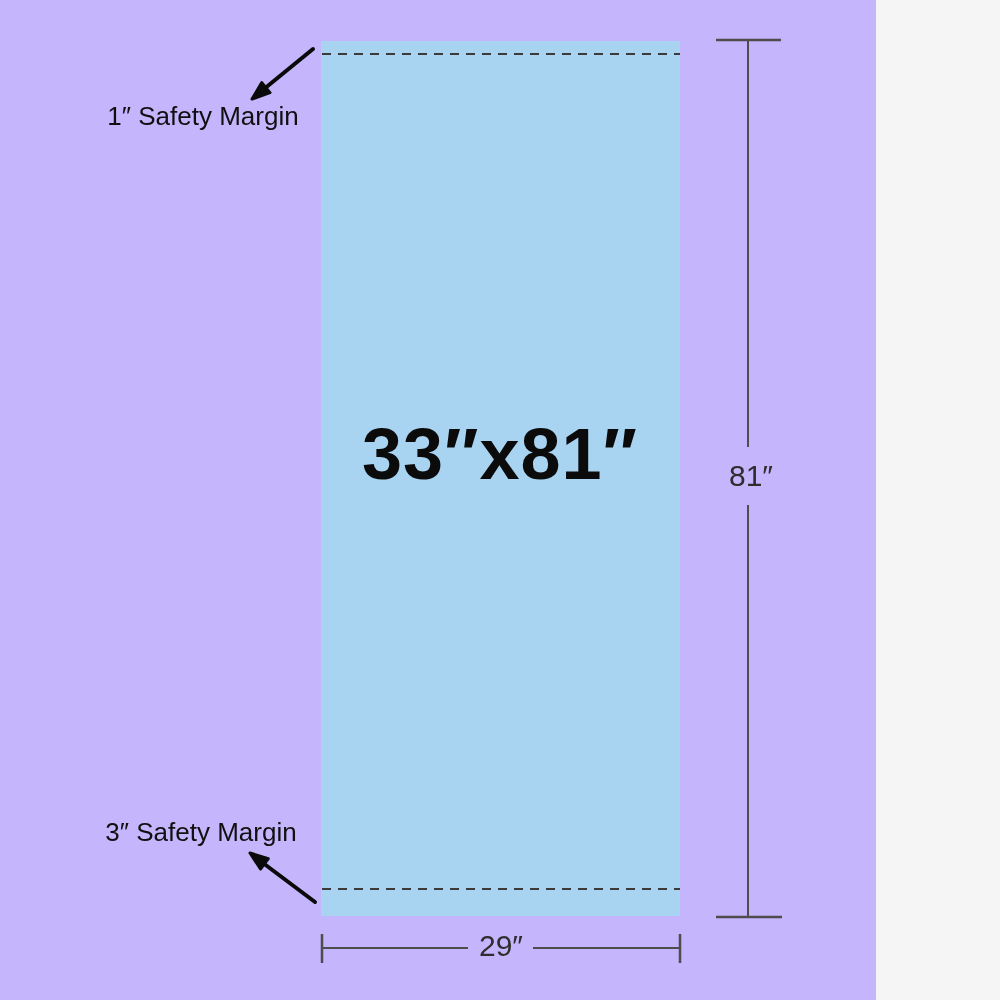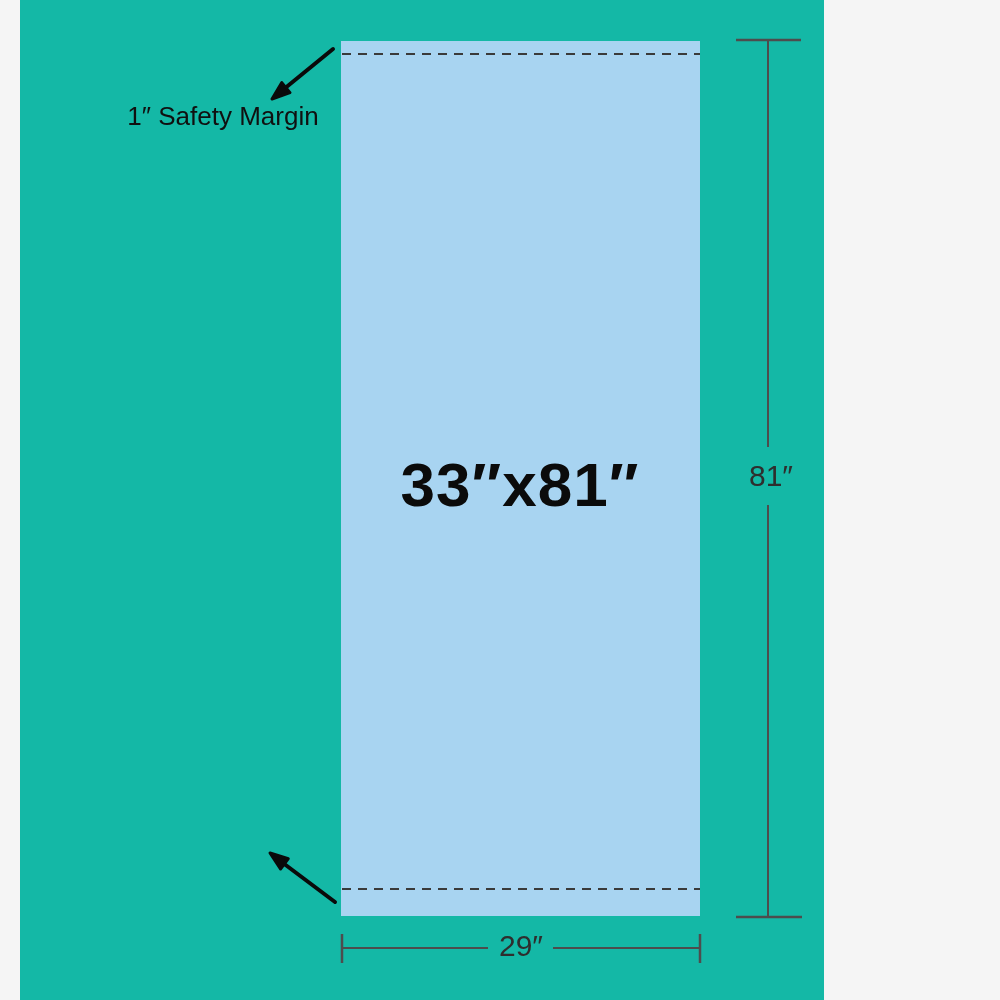--- a/index.html
+++ b/index.html
@@ -6,23 +6,22 @@
   html, body { width: 1000px; height: 1000px; }
   body {
     font-family: "Liberation Sans", "DejaVu Sans", sans-serif;
     background: #f5f5f5;
     position: relative;
     overflow: hidden;
   }
   .canvas {
     position: absolute;
     left: 0; top: 0;
-    width: 804px; height: 1000px;
-    background: #14b8a6;
-    margin-left: 20px;
+    width: 876px; height: 1000px;
+    background: #c4b5fd;
   }
   .artwork-rect {
     position: absolute;
     left: 321px; top: 41px;
     width: 359px; height: 875px;
     background: #a8d4f1;
   }
   svg.overlay {
     position: absolute;
     left: 0; top: 0;
@@ -39,22 +38,22 @@
     color: #101010;
   }
   .lbl-top-margin  { left: 203px; top: 116px; }
   .lbl-bottom-margin { left: 201px; top: 832px; }
   .artwork-title {
     left: 500px; top: 401px;
     font-size: 31px;
     color: #0b0b0b;
   }
   .artwork-size {
-    left: 500px; top: 484px;
-    font-size: 62px;
+    left: 500px; top: 454px;
+    font-size: 72px;
     font-weight: bold;
     letter-spacing: 1px;
     color: #0b0b0b;
   }
   .dim-label {
     font-size: 30px;
     color: #2e2e2e;
     text-align: right;
   }
   .lbl-height { left: 751px; top: 476px; }
@@ -92,20 +91,21 @@
     <g>
       <line x1="322" y1="934" x2="322" y2="963" stroke="#4d4d4d" stroke-width="2.5"></line>
       <line x1="680" y1="934" x2="680" y2="963" stroke="#4d4d4d" stroke-width="2.5"></line>
       <line x1="323" y1="948" x2="468" y2="948" stroke="#4d4d4d" stroke-width="2"></line>
       <line x1="533" y1="948" x2="679" y2="948" stroke="#4d4d4d" stroke-width="2"></line>
     </g>
   </svg>
 
   <div class="lbl margin-label lbl-top-margin">1″ Safety Margin</div>
 
+  <div class="lbl margin-label lbl-bottom-margin">3″ Safety Margin</div>
 
 
   <div class="lbl artwork-size">33″x81″</div>
 
   <div class="lbl dim-label lbl-height">81″</div>
 
   <div class="lbl dim-label lbl-width">29″</div>
 
 </div>
 

